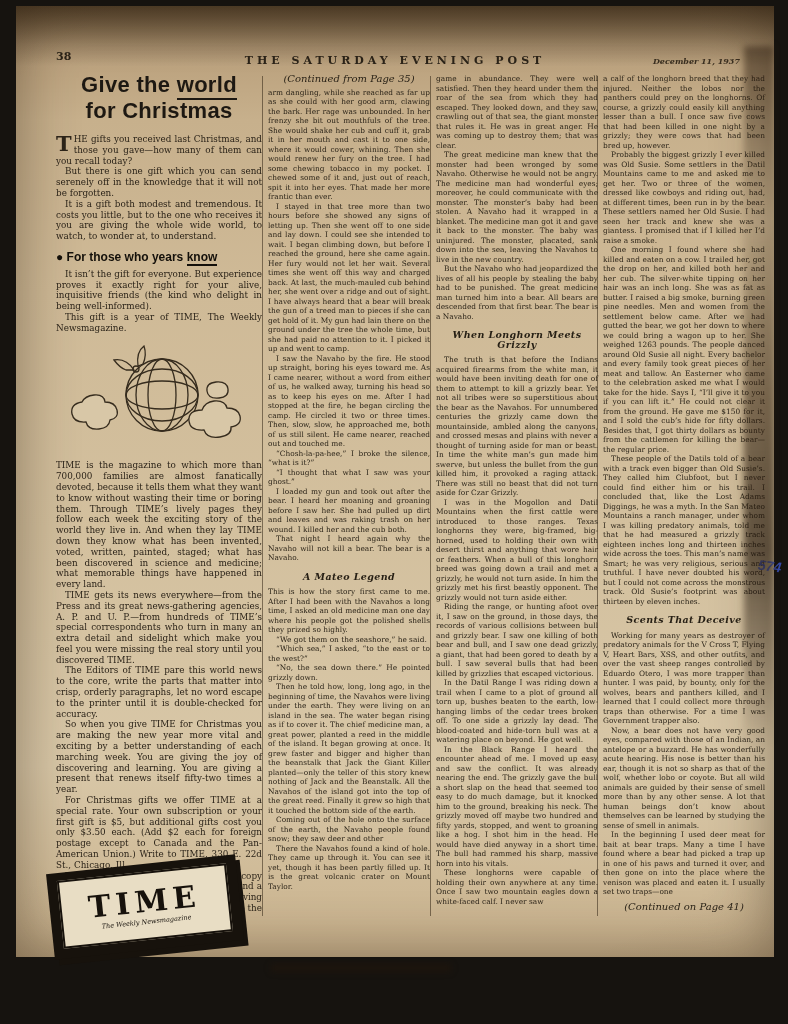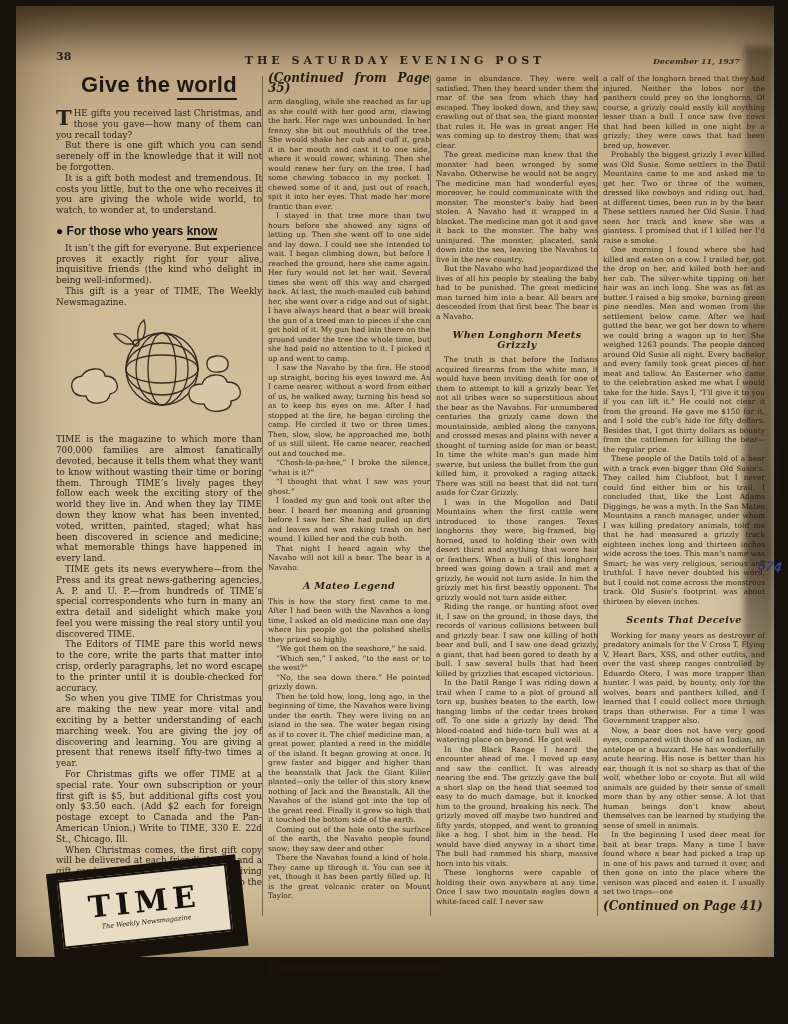--- a/index.html
+++ b/index.html
@@ -57,21 +57,21 @@
   .time-name{font-family:"DejaVu Serif",serif;font-weight:bold;font-size:30px;
     letter-spacing:5px;line-height:30px;color:#17120c;}
   .time-tagline{font-style:italic;font-size:6.5px;color:#17120c;margin-top:1px;}
 
   
   .col{position:absolute;top:68px;width:162px;font-size:7.4px;line-height:9.5px;
     text-align:justify;color:#261f14;}
   .c1{left:252px;} .c2{left:420px;} .c3{left:587px;}
   .col p{margin:0;text-indent:8px;}
   .col p.nind{text-indent:0;}
-  .cont-note{font-weight:bold;font-style:italic;font-size:12px;
+  .cont-note{font-weight:normal;font-style:italic;text-align:center;font-size:10px;
     margin:0 0 4px 0 !important;text-indent:0 !important;}
   .art-head{font-weight:bold;font-style:italic;text-align:center;font-size:9.5px;
     margin:9px 0 6px 0 !important;text-indent:0 !important;letter-spacing:.4px;}
   .cont-on{margin-top:5px !important;}
 
   .handwriting{position:absolute;left:742px;top:552px;color:#3d55c5;
     font-family:"Liberation Sans",sans-serif;font-style:italic;font-weight:700;
     font-size:14px;transform:rotate(7deg);opacity:.85;}
   svg .ink{stroke:#362c1e;fill:none;stroke-width:1.3;}
   svg .cloud{fill:#d8c7a7;stroke:#362c1e;stroke-width:1.3;}
@@ -85,20 +85,21 @@
   <div class="hdr-title">THE SATURDAY EVENING POST</div>
   <div class="hdr-date">December 11, 1937</div>
 
   <div class="vrule vr1"></div>
   <div class="vrule vr2"></div>
   <div class="vrule vr3"></div>
 
   <div class="ad-col">
     <div class="ad-title">
       <span>Give the </span><span class="u">world</span><br>
+      <span>for Christmas</span>
     </div>
     <div class="ad-body">
       <p class="nind"><span class="dropcap">T</span><span>HE gifts you received last Christmas, and those you gave—how many of them can you recall today?</span></p>
       <p>But there is one gift which you can send serenely off in the knowledge that it will not be forgotten.</p>
       <p>It is a gift both modest and tremendous. It costs you little, but to the one who receives it you are giving the whole wide world, to watch, to wonder at, to understand.</p>
       <div class="ad-subhead">
         <span>●</span><span> For those who years </span><span class="u">know</span>
       </div>
       <p>It isn’t the gift for everyone. But experience proves it exactly right for your alive, inquisitive friends (the kind who delight in being well-informed).</p>
       <p>This gift is a year of TIME, The Weekly Newsmagazine.</p>

